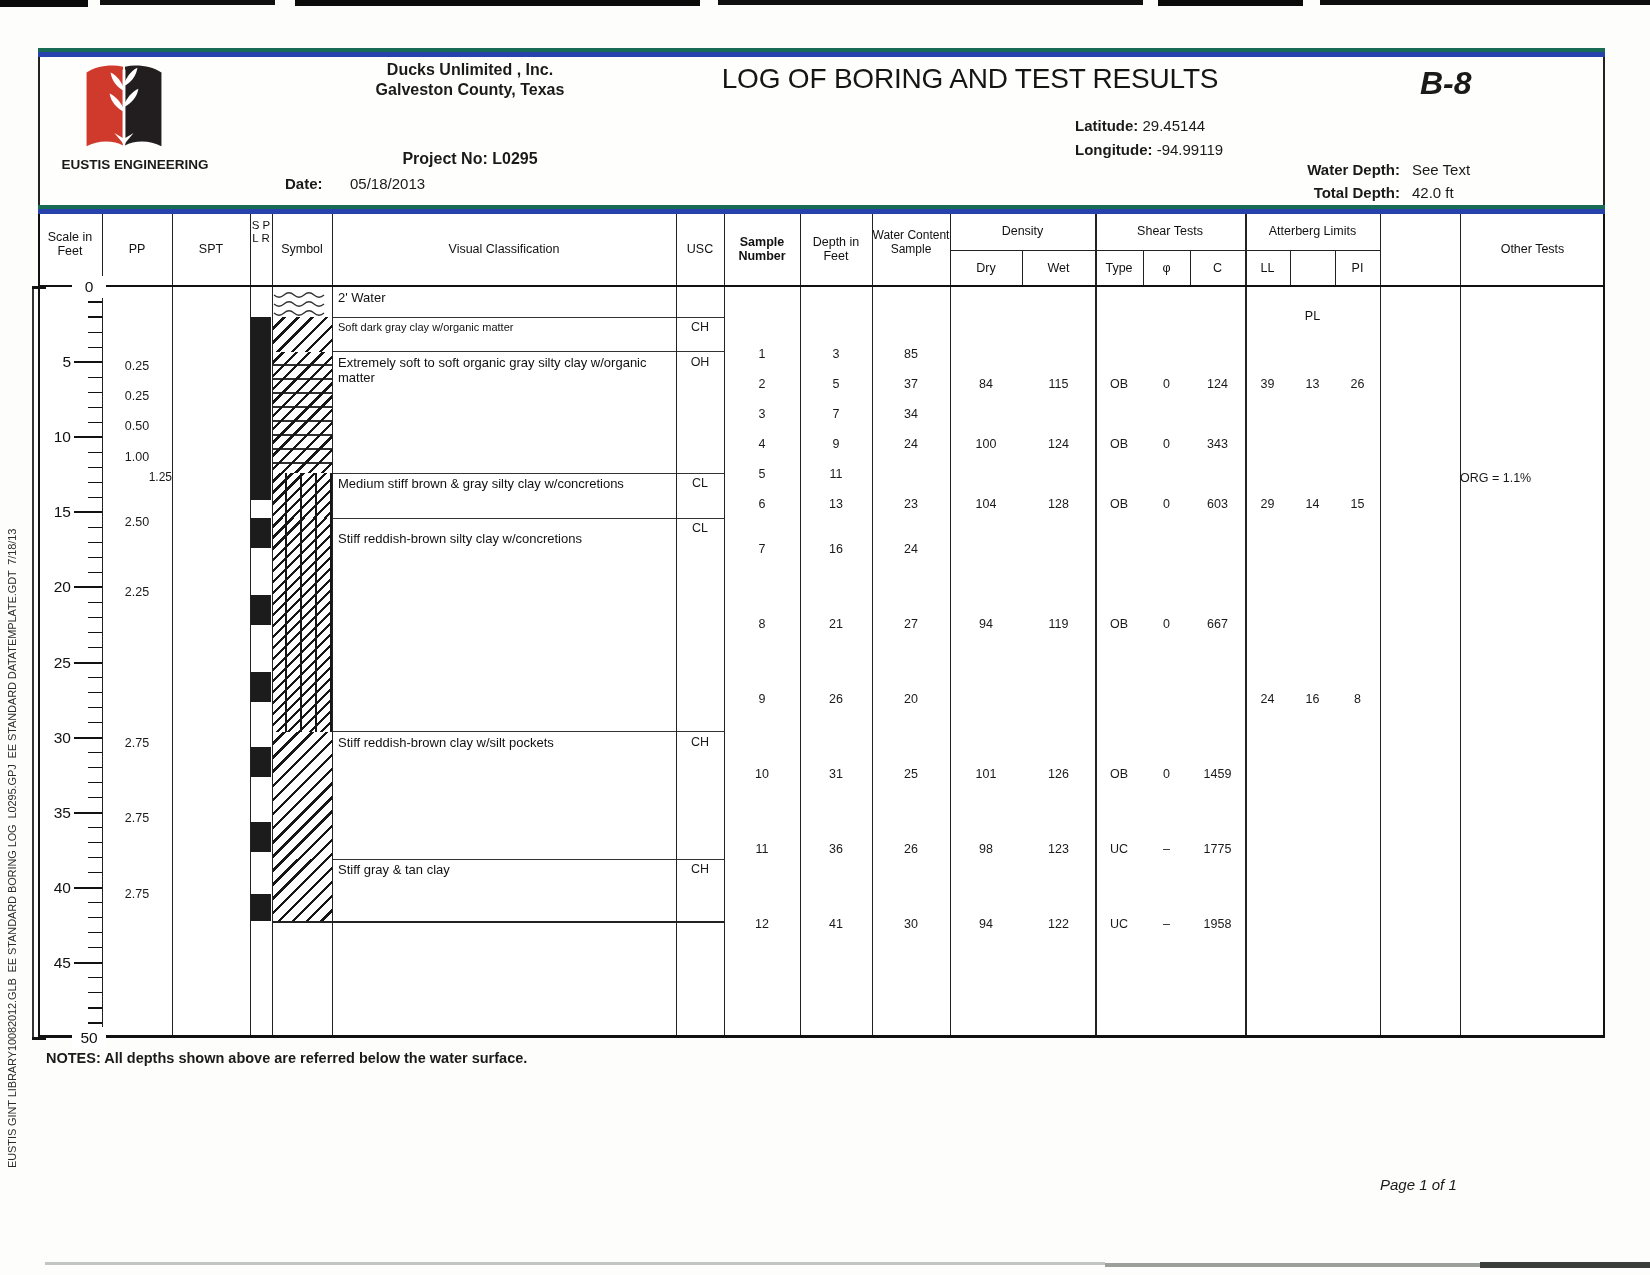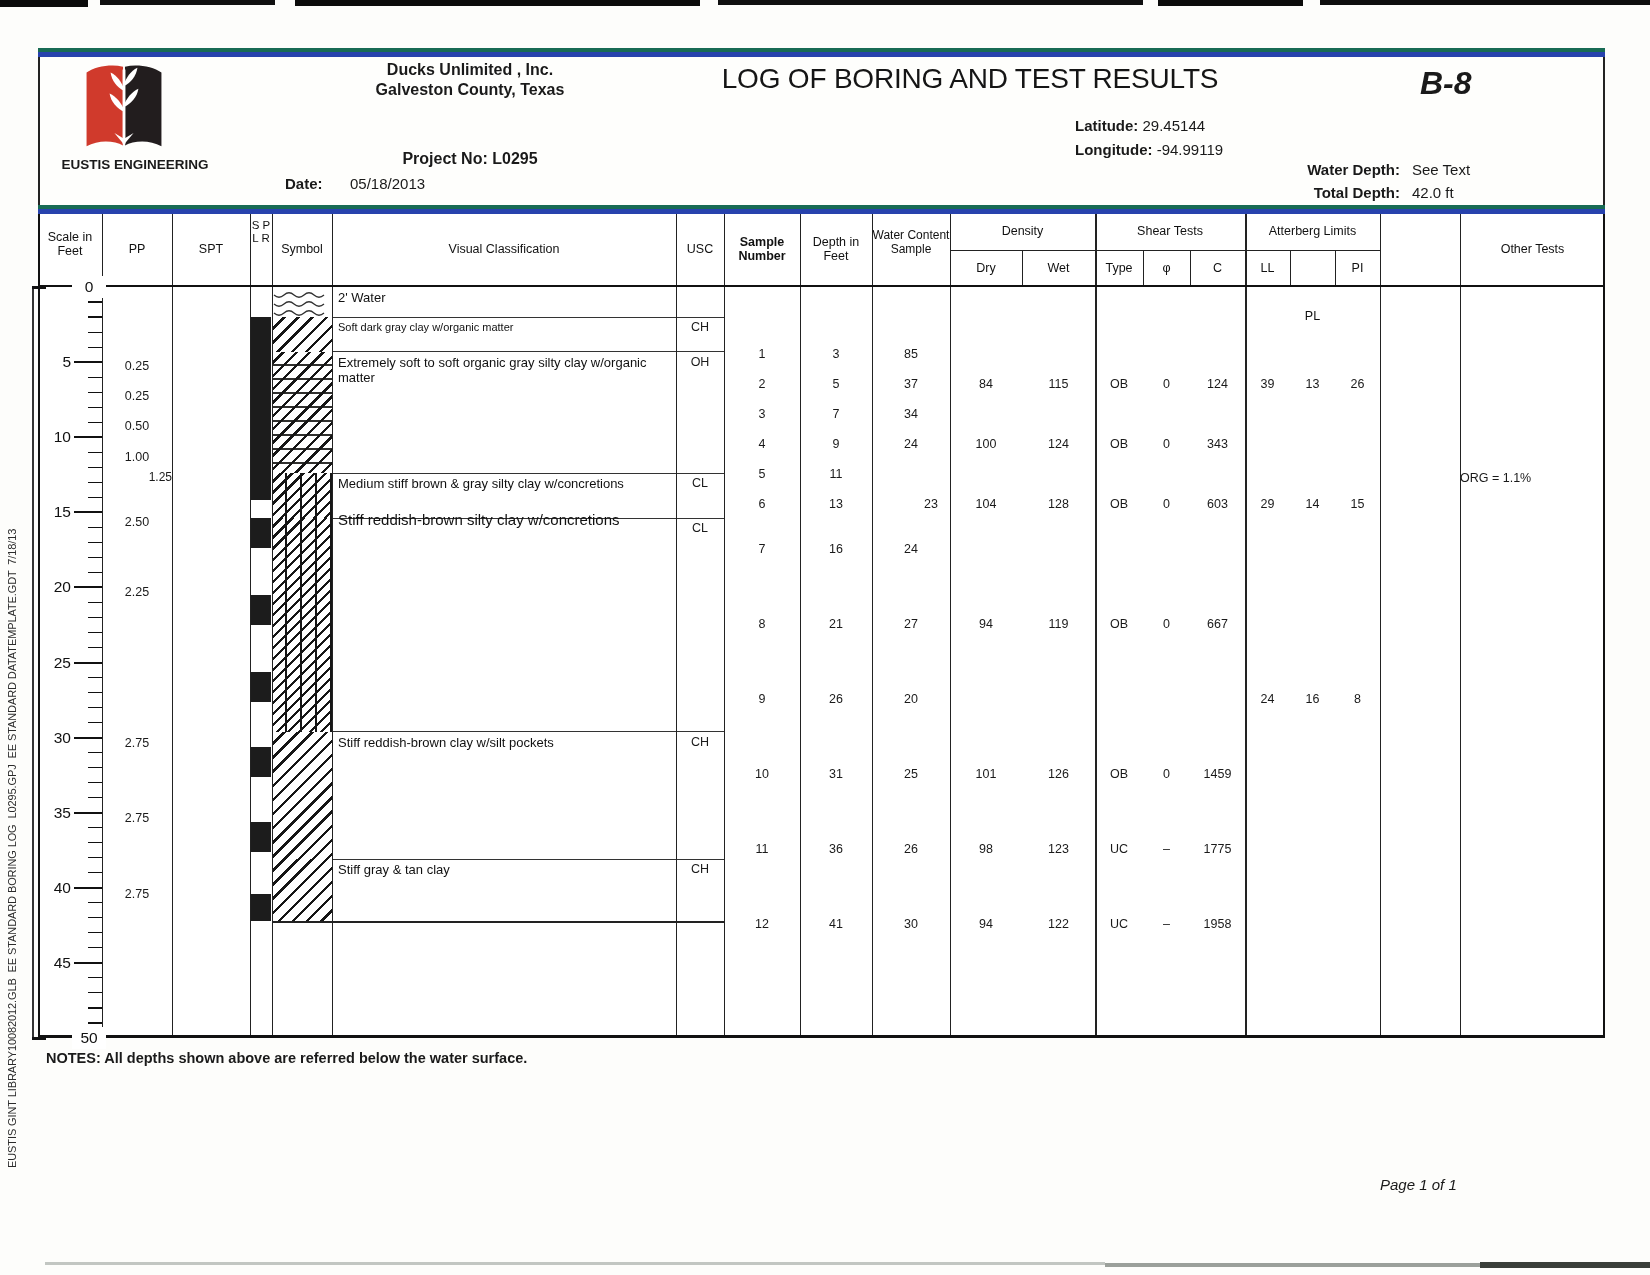--- a/index.html
+++ b/index.html
@@ -271,21 +271,21 @@
         <div class="pat-oh" style="position: absolute; left: 234px; top: 64.6px; width: 60px; height: 121.6px;"></div>
         <div style="position: absolute; left: 294px; top: 64.1px; width: 392px; height: 1px; background: rgb(51, 51, 51);"></div>
         <div style="position: absolute; left: 300px; top: 67.6px; width: 315px; font-size: 13px; line-height: 15px; color: rgb(17, 17, 17);">Extremely soft to soft organic gray silty clay w/organic matter</div>
         <div style="position: absolute; left: 638px; top: 67.6px; width: 48px; text-align: center; font-size: 12.5px;">OH</div>
         <div class="pat-cl" style="position: absolute; left: 234px; top: 186.2px; width: 60px; height: 45.1px;"></div>
         <div style="position: absolute; left: 294px; top: 185.7px; width: 392px; height: 1px; background: rgb(51, 51, 51);"></div>
         <div style="position: absolute; left: 300px; top: 189.2px; width: 315px; font-size: 13px; line-height: 15px; color: rgb(17, 17, 17);">Medium stiff brown &amp; gray silty clay w/concretions</div>
         <div style="position: absolute; left: 638px; top: 189.2px; width: 48px; text-align: center; font-size: 12.5px;">CL</div>
         <div class="pat-cl" style="position: absolute; left: 234px; top: 231.3px; width: 60px; height: 213.3px;"></div>
         <div style="position: absolute; left: 294px; top: 230.8px; width: 392px; height: 1px; background: rgb(51, 51, 51);"></div>
-        <div style="position: absolute; left: 300px; top: 225px; width: 315px; font-size: 15px; line-height: 15px; color: rgb(17, 17, 17);">Stiff reddish-brown silty clay w/concretions</div>
+        <div style="position: absolute; left: 300px; top: 244px; width: 315px; font-size: 13px; line-height: 15px; color: rgb(17, 17, 17);">Stiff reddish-brown silty clay w/concretions</div>
         <div style="position: absolute; left: 638px; top: 234.3px; width: 48px; text-align: center; font-size: 12.5px;">CL</div>
         <div class="pat-ch" style="position: absolute; left: 234px; top: 444.6px; width: 60px; height: 127.7px;"></div>
         <div style="position: absolute; left: 294px; top: 444.1px; width: 392px; height: 1px; background: rgb(51, 51, 51);"></div>
         <div style="position: absolute; left: 300px; top: 447.6px; width: 315px; font-size: 13px; line-height: 15px; color: rgb(17, 17, 17);">Stiff reddish-brown clay w/silt pockets</div>
         <div style="position: absolute; left: 638px; top: 447.6px; width: 48px; text-align: center; font-size: 12.5px;">CH</div>
         <div class="pat-ch" style="position: absolute; left: 234px; top: 572.3px; width: 60px; height: 61.5px;"></div>
         <div style="position: absolute; left: 294px; top: 571.8px; width: 392px; height: 1px; background: rgb(51, 51, 51);"></div>
         <div style="position: absolute; left: 300px; top: 575.3px; width: 315px; font-size: 13px; line-height: 15px; color: rgb(17, 17, 17);">Stiff gray &amp; tan clay</div>
         <div style="position: absolute; left: 638px; top: 575.3px; width: 48px; text-align: center; font-size: 12.5px;">CH</div>
         <div style="position: absolute; left: 234px; top: 633.8px; width: 452px; height: 2px; background: rgb(34, 34, 34);"></div>
@@ -311,21 +311,21 @@
         <div style="position: absolute; left: 834px; top: 149.7px; width: 78px; text-align: center; font-size: 12.5px;">24</div>
         <div style="position: absolute; left: 912px; top: 149.7px; width: 72px; text-align: center; font-size: 12.5px;">100</div>
         <div style="position: absolute; left: 984px; top: 149.7px; width: 73px; text-align: center; font-size: 12.5px;">124</div>
         <div style="position: absolute; left: 1057px; top: 149.7px; width: 48px; text-align: center; font-size: 12.5px;">OB</div>
         <div style="position: absolute; left: 1105px; top: 149.7px; width: 47px; text-align: center; font-size: 12.5px;">0</div>
         <div style="position: absolute; left: 1152px; top: 149.7px; width: 55px; text-align: center; font-size: 12.5px;">343</div>
         <div style="position: absolute; left: 686px; top: 179.8px; width: 76px; text-align: center; font-size: 12.5px;">5</div>
         <div style="position: absolute; left: 762px; top: 179.8px; width: 72px; text-align: center; font-size: 12.5px;">11</div>
         <div style="position: absolute; left: 686px; top: 209.8px; width: 76px; text-align: center; font-size: 12.5px;">6</div>
         <div style="position: absolute; left: 762px; top: 209.8px; width: 72px; text-align: center; font-size: 12.5px;">13</div>
-        <div style="position: absolute; left: 834px; top: 209.8px; width: 78px; text-align: center; font-size: 12.5px; margin-left: 20px;">23</div>
+        <div style="position: absolute; left: 834px; top: 209.8px; width: 78px; text-align: center; font-size: 12.5px;">23</div>
         <div style="position: absolute; left: 912px; top: 209.8px; width: 72px; text-align: center; font-size: 12.5px;">104</div>
         <div style="position: absolute; left: 984px; top: 209.8px; width: 73px; text-align: center; font-size: 12.5px;">128</div>
         <div style="position: absolute; left: 1057px; top: 209.8px; width: 48px; text-align: center; font-size: 12.5px;">OB</div>
         <div style="position: absolute; left: 1105px; top: 209.8px; width: 47px; text-align: center; font-size: 12.5px;">0</div>
         <div style="position: absolute; left: 1152px; top: 209.8px; width: 55px; text-align: center; font-size: 12.5px;">603</div>
         <div style="position: absolute; left: 1207px; top: 209.8px; width: 45px; text-align: center; font-size: 12.5px;">29</div>
         <div style="position: absolute; left: 1252px; top: 209.8px; width: 45px; text-align: center; font-size: 12.5px;">14</div>
         <div style="position: absolute; left: 1297px; top: 209.8px; width: 45px; text-align: center; font-size: 12.5px;">15</div>
         <div style="position: absolute; left: 686px; top: 254.8px; width: 76px; text-align: center; font-size: 12.5px;">7</div>
         <div style="position: absolute; left: 762px; top: 254.8px; width: 72px; text-align: center; font-size: 12.5px;">16</div>

